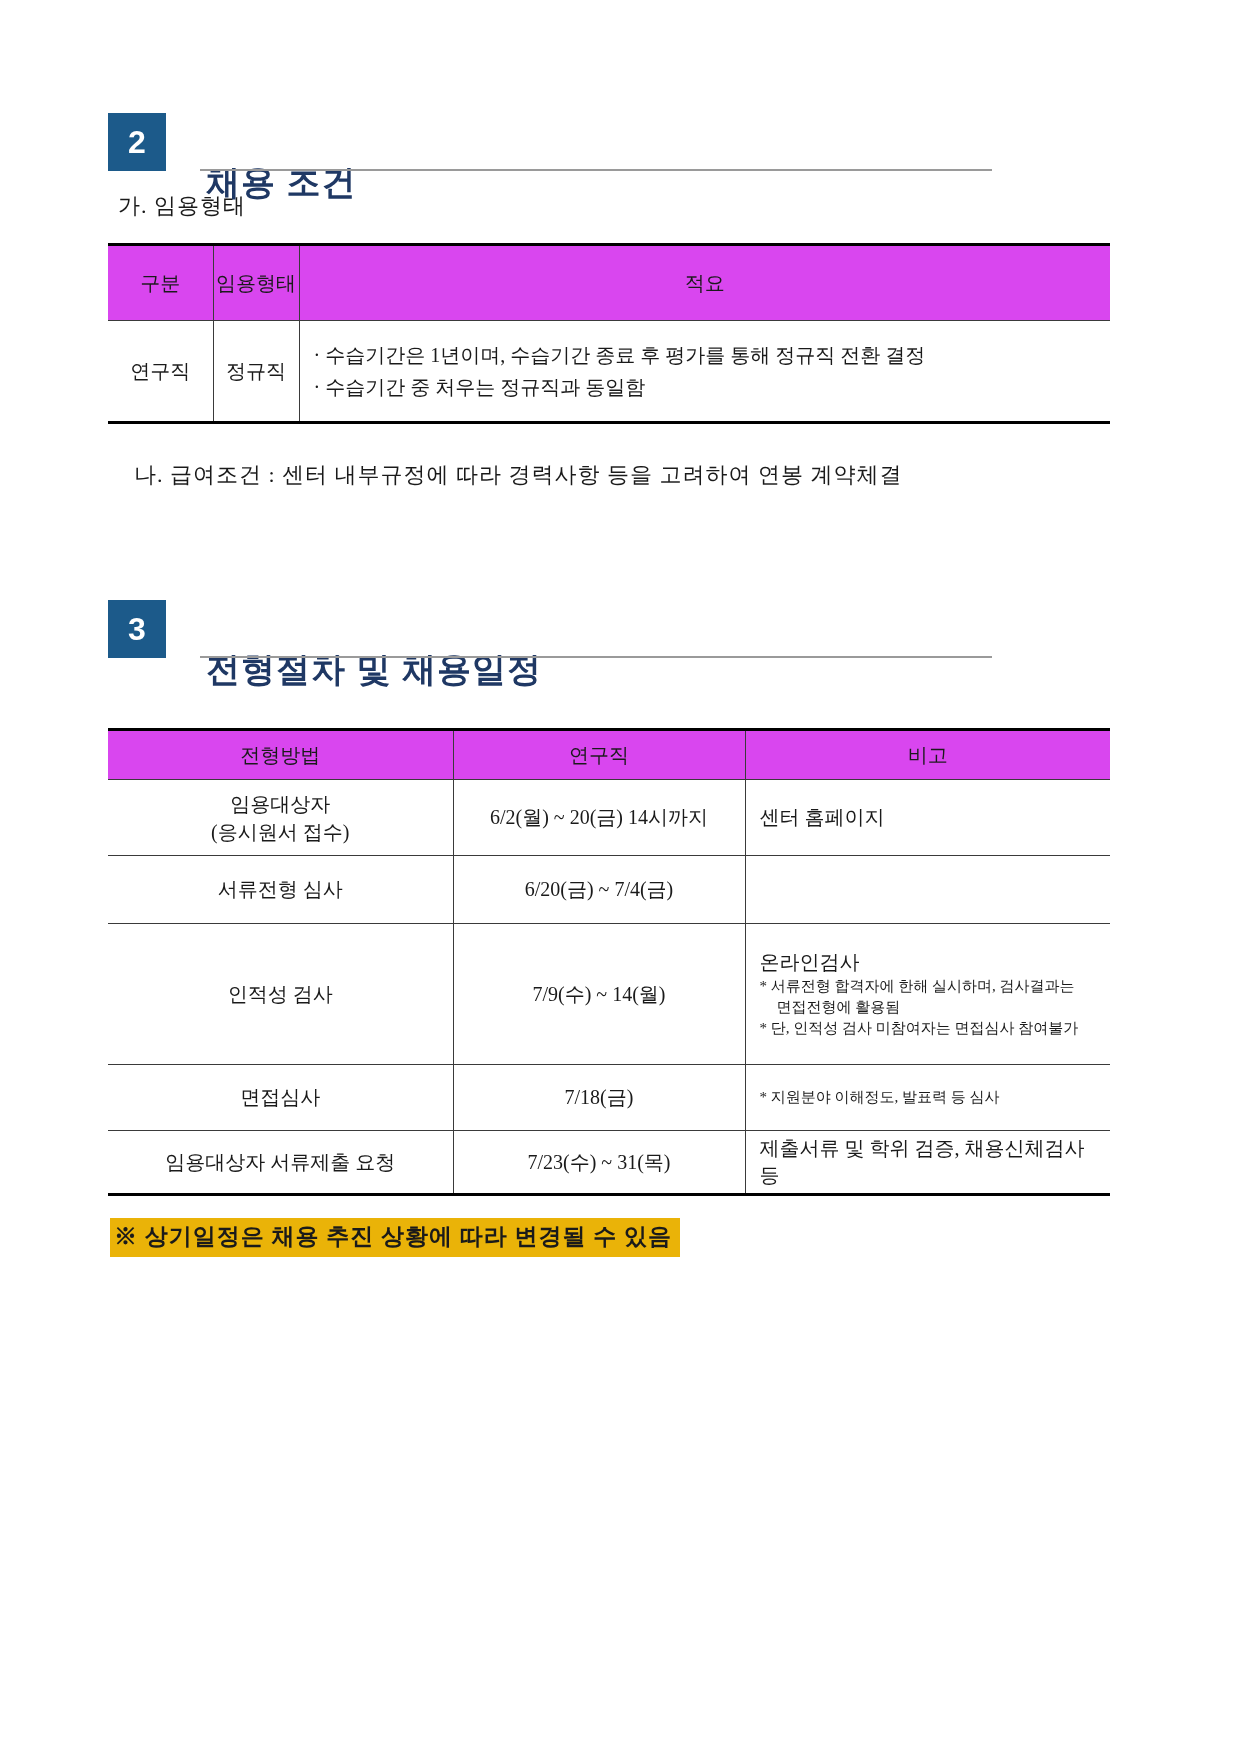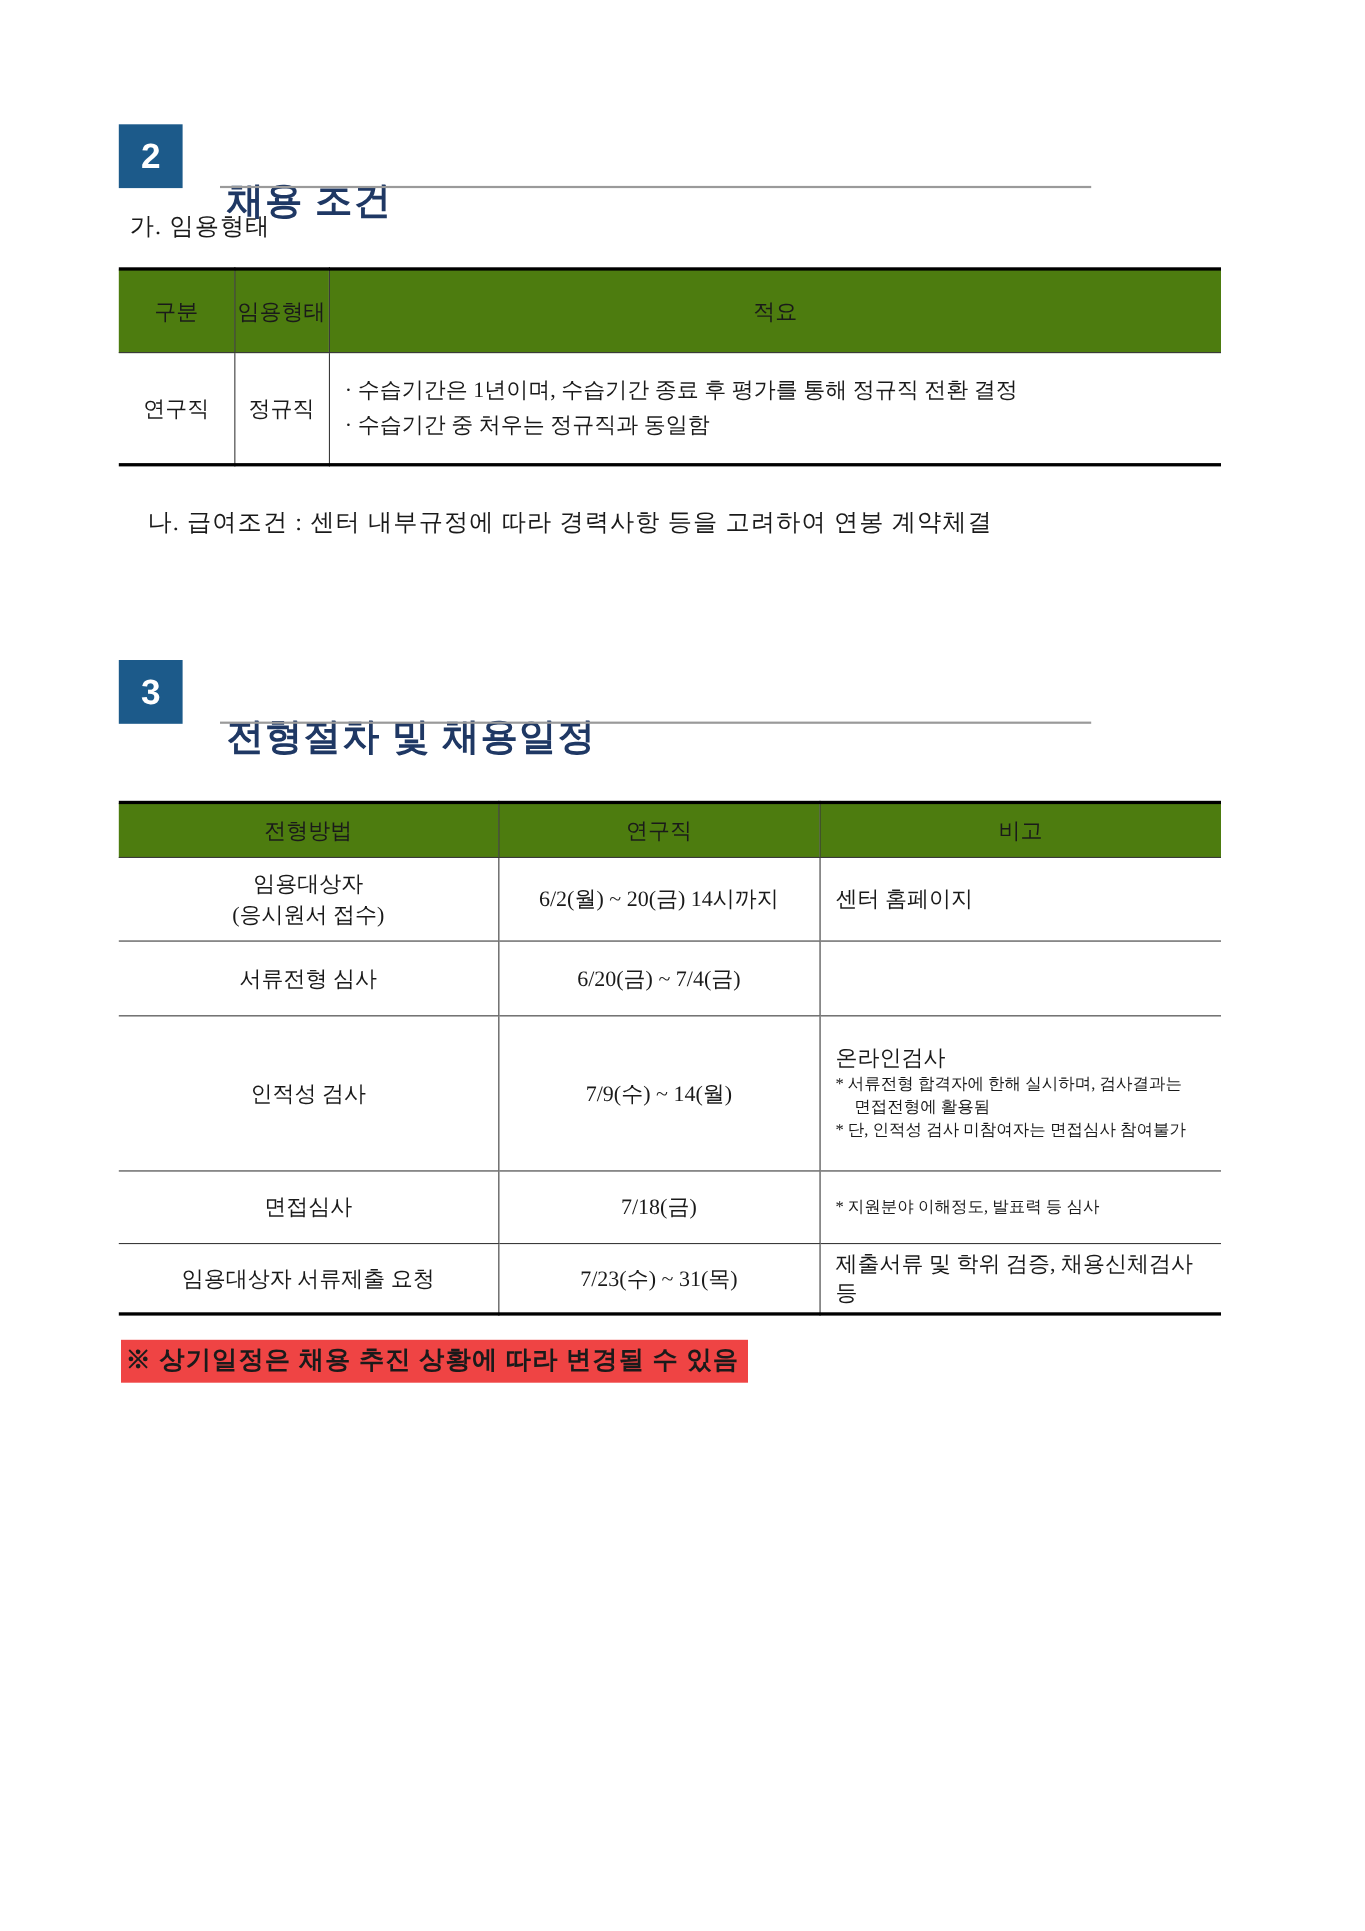--- a/index.html
+++ b/index.html
@@ -39,21 +39,21 @@
   .subline { font-size:22px; letter-spacing:1px; }
   .ga { margin-top:20px; margin-left:10px; }
   .na { margin-top:36px; margin-left:26px; }
 
   
   table { border-collapse:collapse; width:1002px; table-layout:fixed; }
   table { border-top:3px solid #000; border-bottom:3px solid #000; }
   td, th { font-weight:normal; font-size:20px; vertical-align:middle; }
   .vline { border-left:1.5px solid #3a3a3a; }
   .hline td, .hline th { border-bottom:1.5px solid #3a3a3a; }
-  thead th { background:#4d7c0f; text-align:center; }
+  thead th { background:#d946ef; text-align:center; }
   .t-center { text-align:center; }
   .t-left { text-align:left; padding-left:14px; padding-right:8px; }
 
   .tbl1 { margin-top:22px; }
   .tbl1 .hrow { height:76px; }
   .tbl1 .brow { height:102px; }
   .tbl1 .c1 { width:105px; }
   .tbl1 .c2 { width:86px; }
   .notes-cell div { line-height:32px; }
 
@@ -67,21 +67,21 @@
   .two-line div { line-height:28px; }
   .small { font-size:15px; }
   .note-block { line-height:27px; }
   .note-block .small { line-height:21px; display:block; }
   .subnote-cont { padding-left:17px; }
 
   
   .footnote {
     margin-top:22px; margin-left:2px;
     display:inline-block;
-    background:#ef4444;
+    background:#eab308;
     font-size:23px; font-weight:bold; letter-spacing:1px;
     padding:3px 8px 5px 4px;
   }
 </style>
 </head>
 <body>
 
 <div class="page">
 
   

